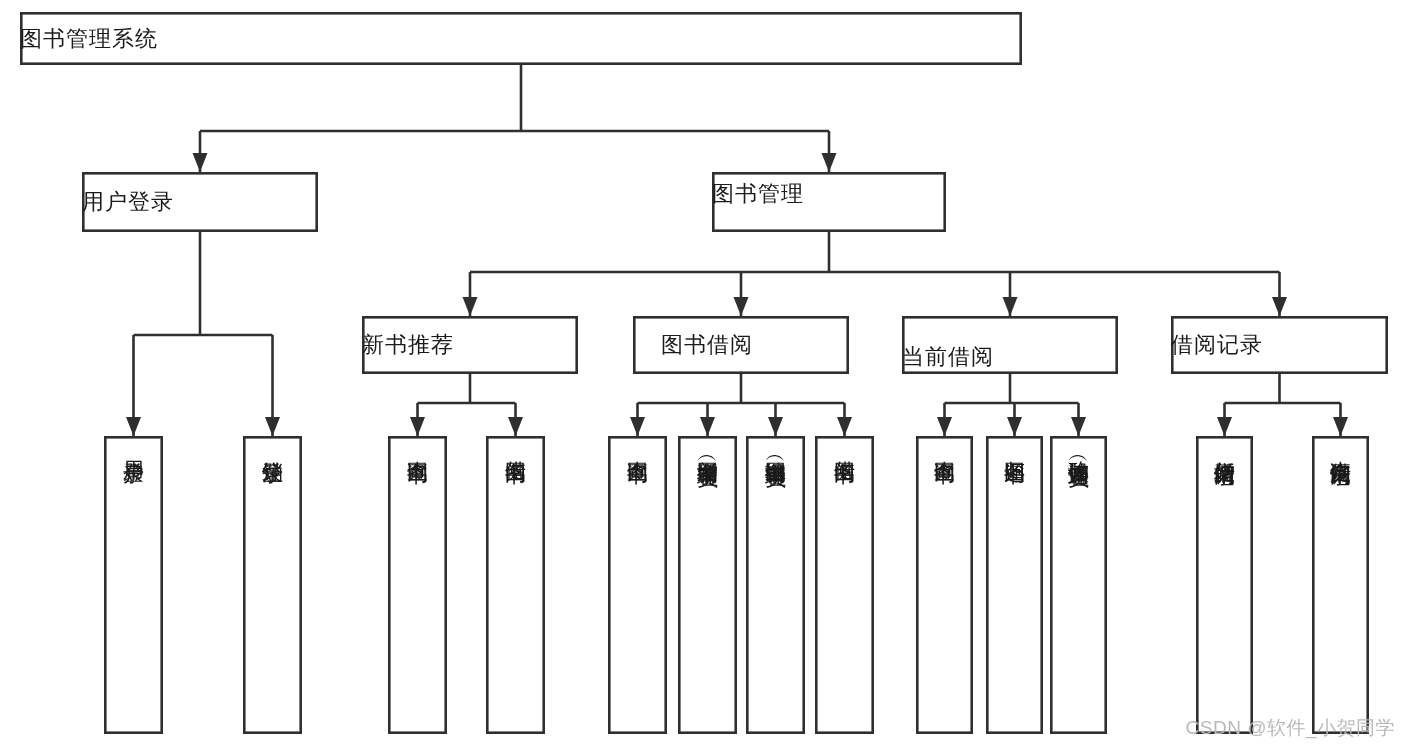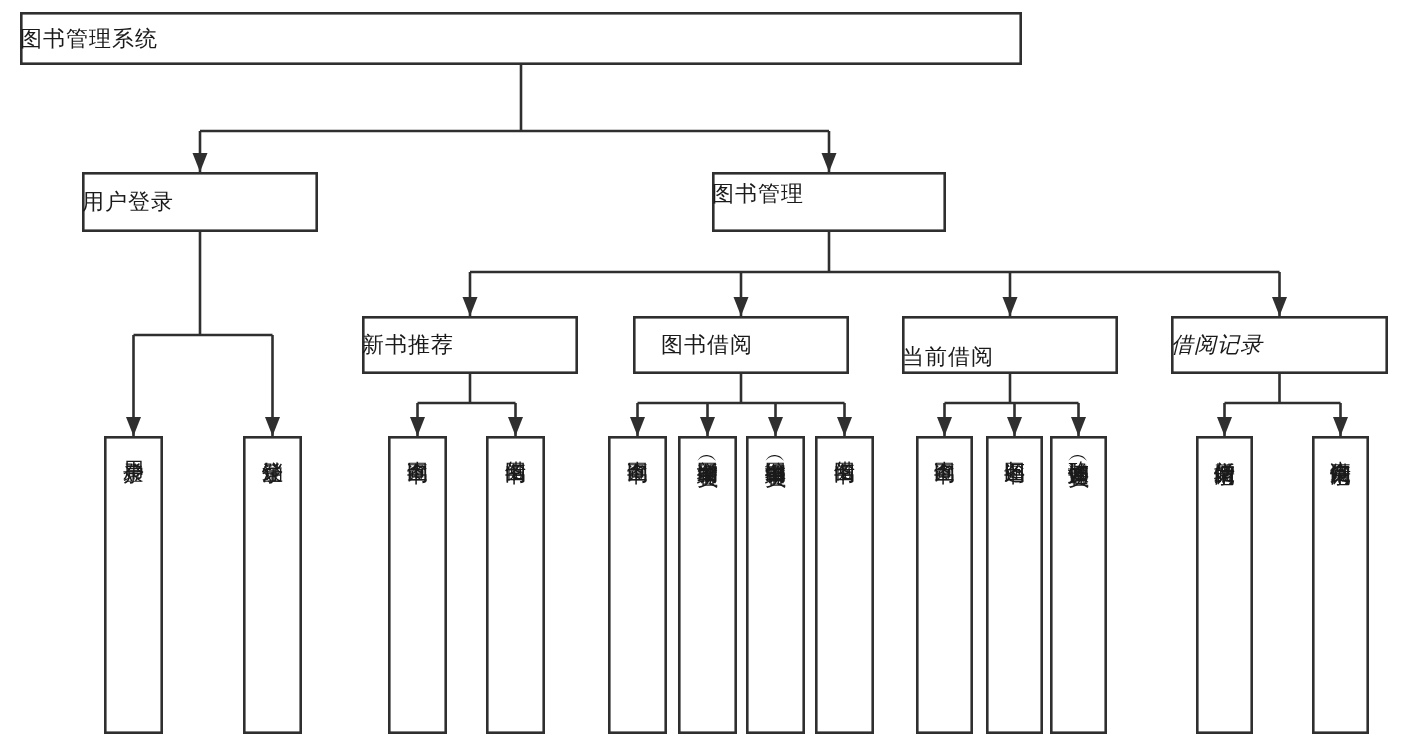--- a/index.html
+++ b/index.html
@@ -183,21 +183,21 @@
       </div>
       <div class="hlabel-wrap" style="left: 362px; top: 316px; width: 173px; height: 58px;">
         <div class="hlabel-text">新书推荐</div>
       </div>
       <div class="hlabel-wrap" style="left: 633px; top: 316px; width: 216px; height: 58px; padding-left: 28px;">
         <div class="hlabel-text">图书借阅</div>
       </div>
       <div class="hlabel-wrap" style="left: 902px; top: 316px; width: 216px; height: 58px; margin-top: 12px;">
         <div class="hlabel-text">当前借阅</div>
       </div>
-      <div class="hlabel-wrap" style="left: 1171px; top: 316px; width: 217px; height: 58px; font-style: italic;">
+      <div class="hlabel-wrap" style="left: 1171px; top: 316px; width: 217px; height: 58px;">
         <div class="hlabel-text">借阅记录</div>
       </div>
       <div class="vlabel-wrap" style="left: 104px; top: 444px; width: 59px; height: 288px;">
         <div class="vlabel-text">用户登录</div>
       </div>
       <div class="vlabel-wrap" style="left: 243px; top: 444px; width: 59px; height: 288px;">
         <div class="vlabel-text">注销登录</div>
       </div>
       <div class="vlabel-wrap" style="left: 388px; top: 444px; width: 59px; height: 288px;">
         <div class="vlabel-text">查询图书</div>
@@ -227,14 +227,15 @@
         <div class="vlabel-text">确认归还（管理员）</div>
       </div>
       <div class="vlabel-wrap" style="left: 1196px; top: 444px; width: 57px; height: 288px;">
         <div class="vlabel-text">新增借阅记录</div>
       </div>
       <div class="vlabel-wrap" style="left: 1312px; top: 444px; width: 57px; height: 288px;">
         <div class="vlabel-text">查询借阅记录</div>
       </div>
     </div>
 
+  <div id="watermark">CSDN @软件_小贺同学</div>
 
 </div>
 
 </body></html>

